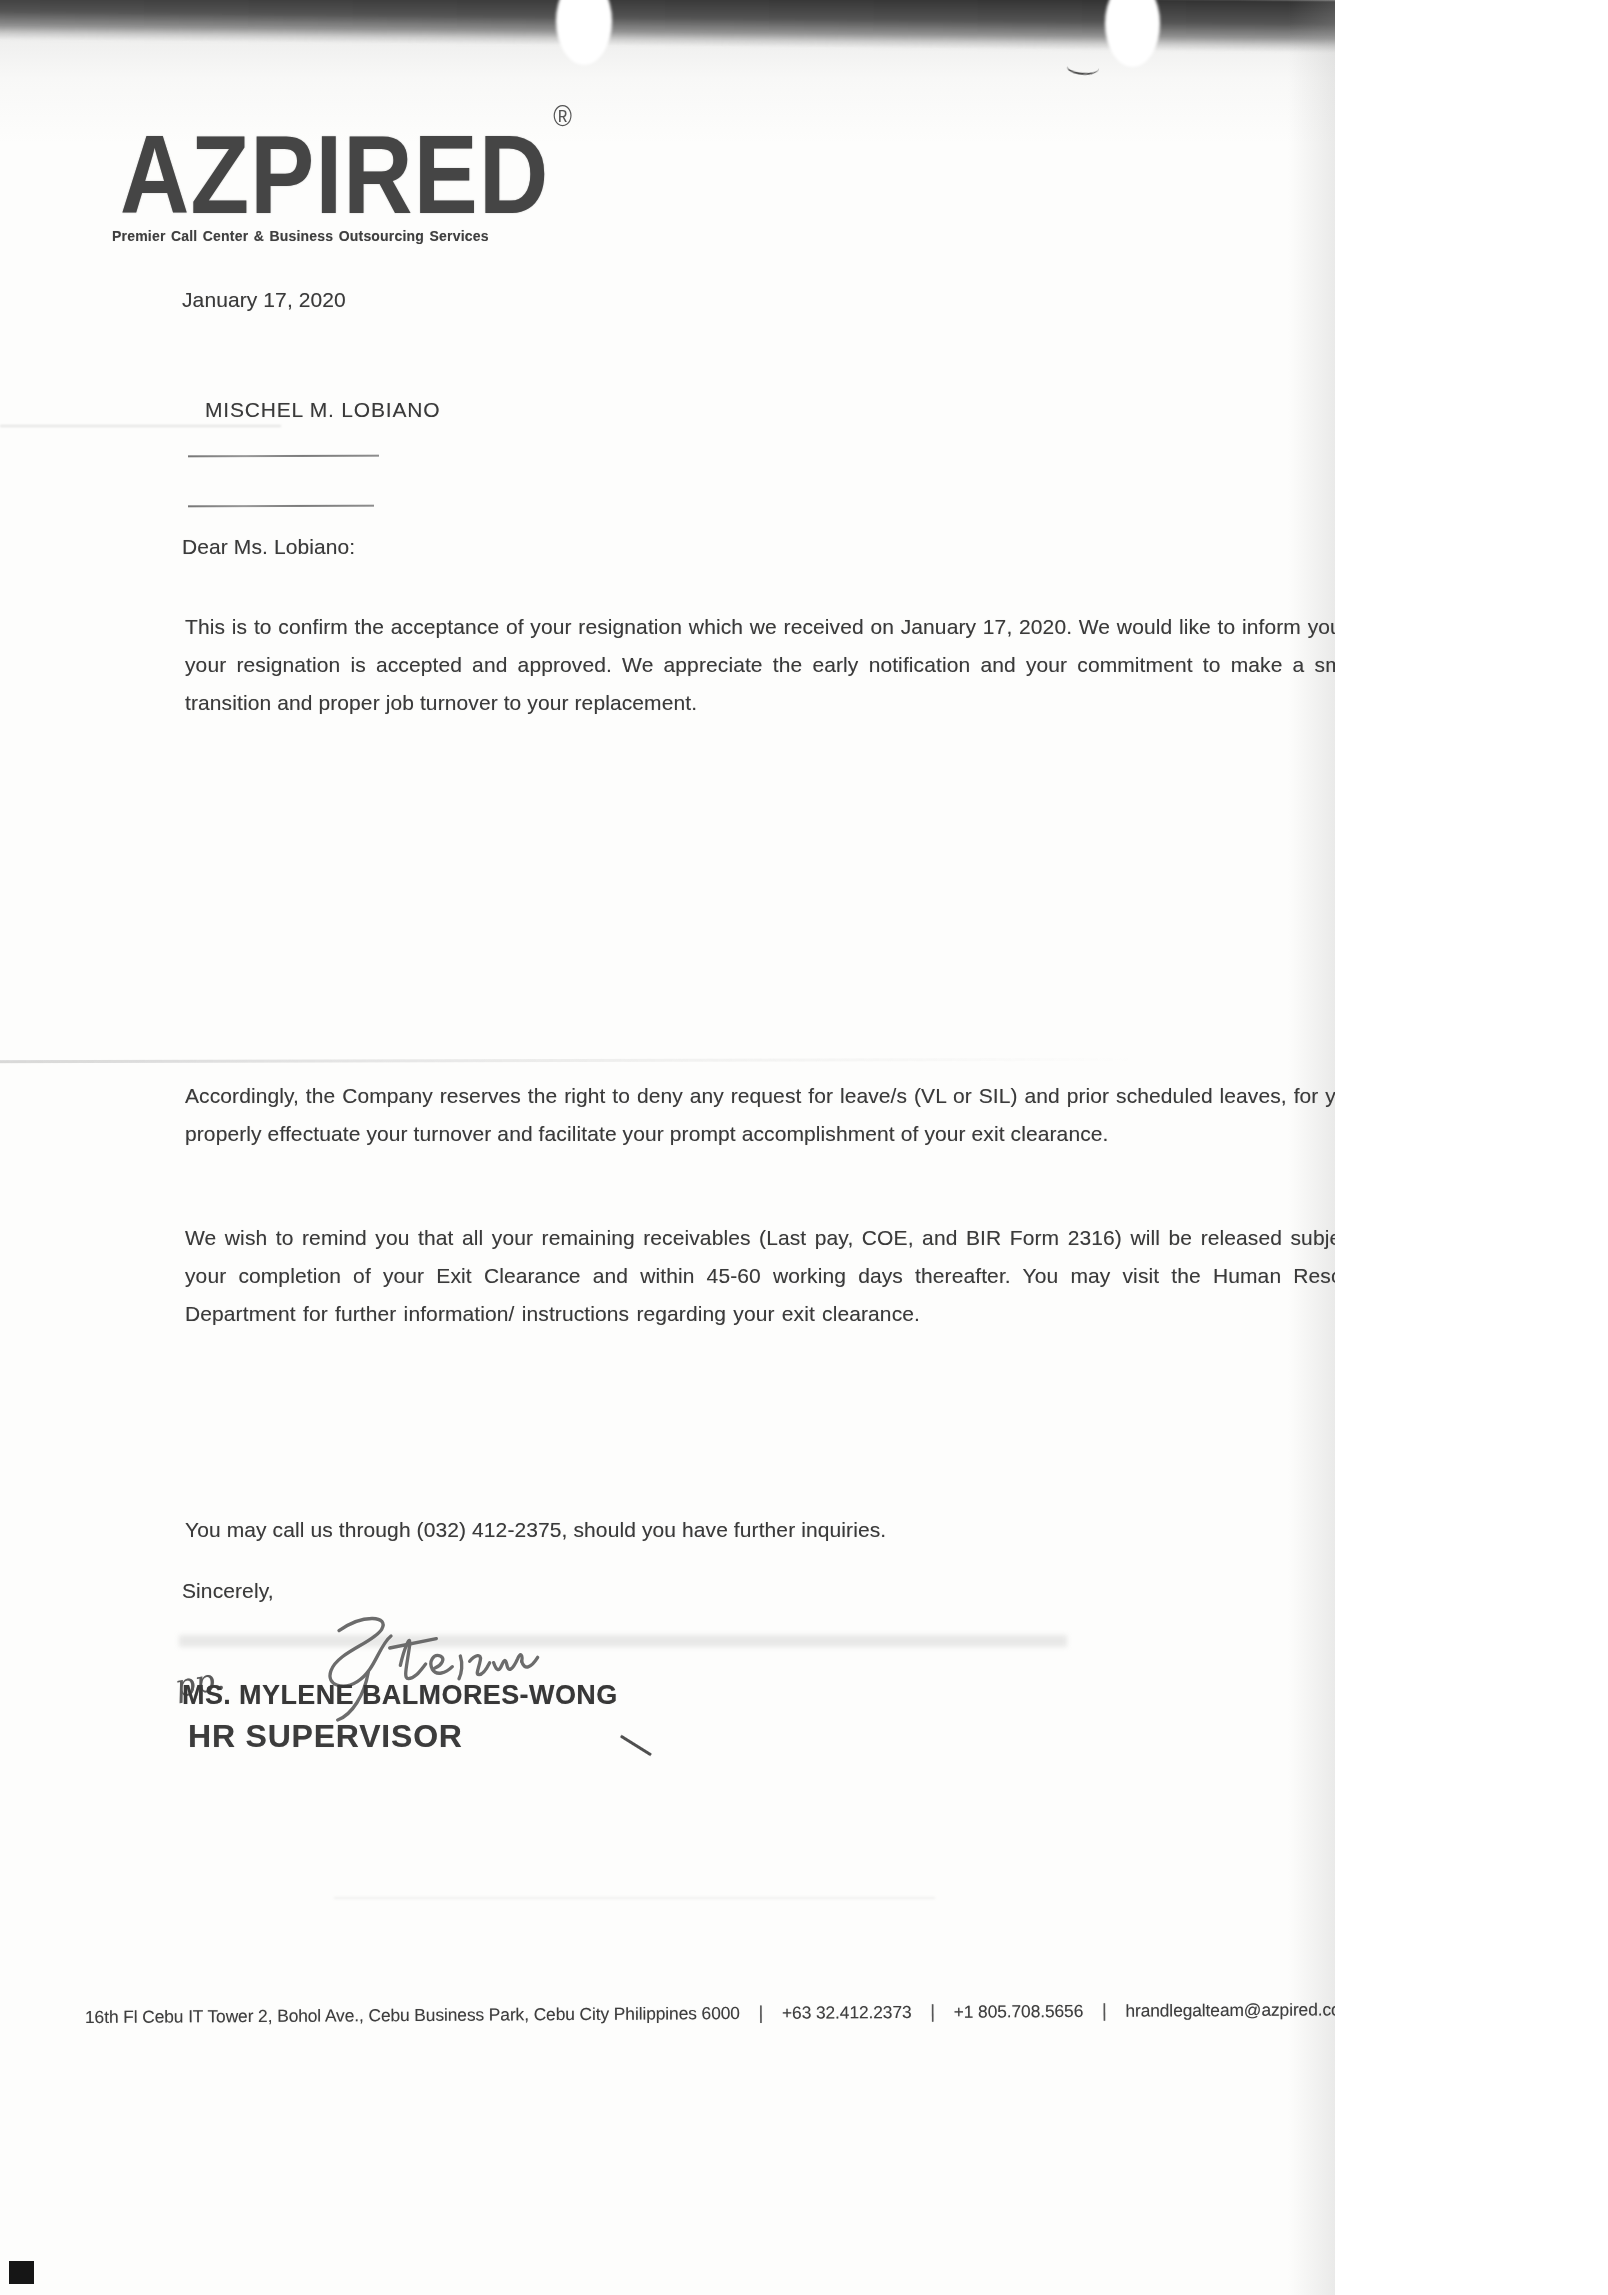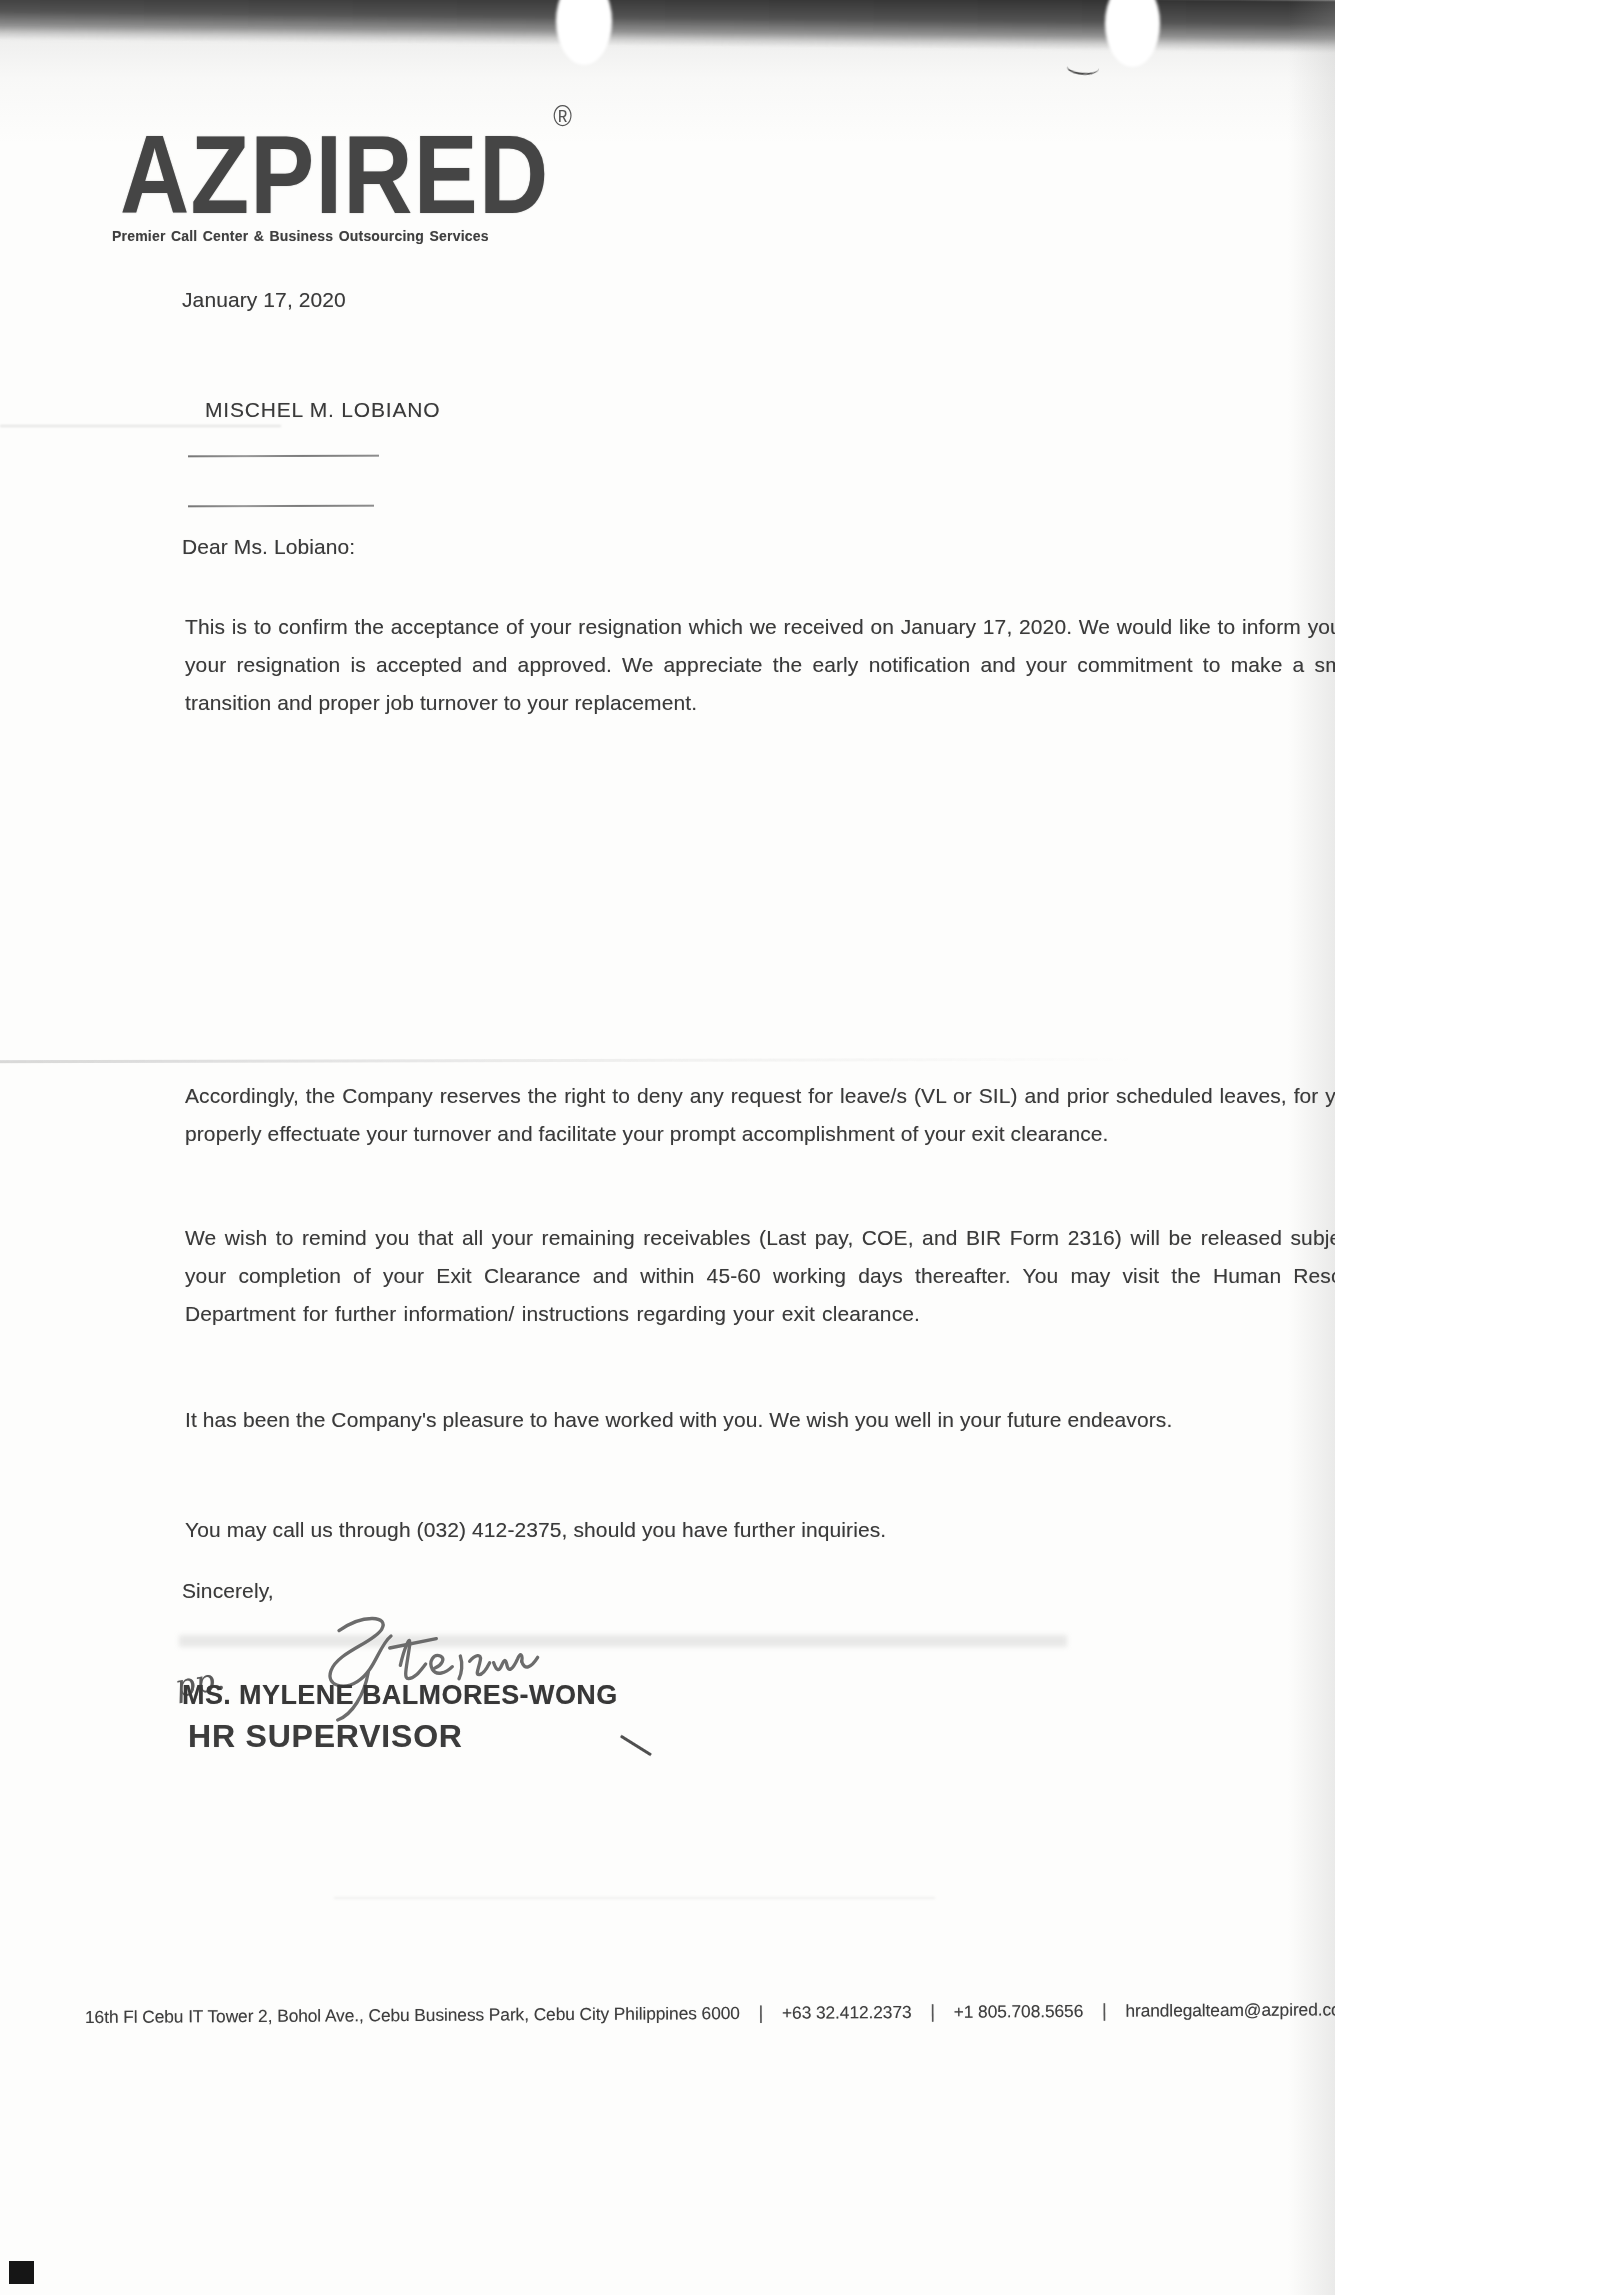--- a/index.html
+++ b/index.html
@@ -165,21 +165,20 @@
   <main class="content">
     <div class="txt date-line">January 17, 2020</div>
     <div class="txt recipient-line">MISCHEL M. LOBIANO</div>
     <div class="addr-rule addr-rule-1"></div>
     <div class="addr-rule addr-rule-2"></div>
     <div class="txt salutation-line">Dear Ms. Lobiano:</div>
 
     <p class="txt para-1">This is to confirm the acceptance of your resignation which we received on January 17, 2020. We would like to inform you that your resignation is accepted and approved. We appreciate the early notification and your commitment to make a smooth transition and proper job turnover to your replacement.</p>
     <p class="txt para-4">Accordingly, the Company reserves the right to deny any request for leave/s (VL or SIL) and prior scheduled leaves, for you to properly effectuate your turnover and facilitate your prompt accomplishment of your exit clearance.</p>
     <p class="txt para-5">We wish to remind you that all your remaining receivables (Last pay, COE, and BIR Form 2316) will be released subject to your completion of your Exit Clearance and within 45-60 working days thereafter. You may visit the Human Resource Department for further information/ instructions regarding your exit clearance.</p>
-    <p class="txt para-6">It has been the Company's pleasure to have worked with you. We wish you well in your future endeavors.</p>
     <p class="txt para-7">You may call us through (032) 412-2375, should you have further inquiries.</p>
 
     <div class="txt closing-line">Sincerely,</div>
 
     <span class="sig-annotation">pp.</span>
     <svg class="sig-svg" width="374" height="120" viewBox="0 0 560 180" fill="none">
       <g stroke="#5d5d5d" stroke-width="5" stroke-linecap="round" fill="none" opacity="0.9">
         <path d="M208,34 C245,8 284,12 272,32 C260,52 206,66 196,94 C188,116 214,124 236,110 C262,94 268,56 286,42"></path>
         <path d="M252,96 C246,130 228,160 206,168"></path>
         <path d="M300,86 C306,60 316,36 314,56 C310,86 304,106 312,106 C322,106 330,94 338,84"></path>

